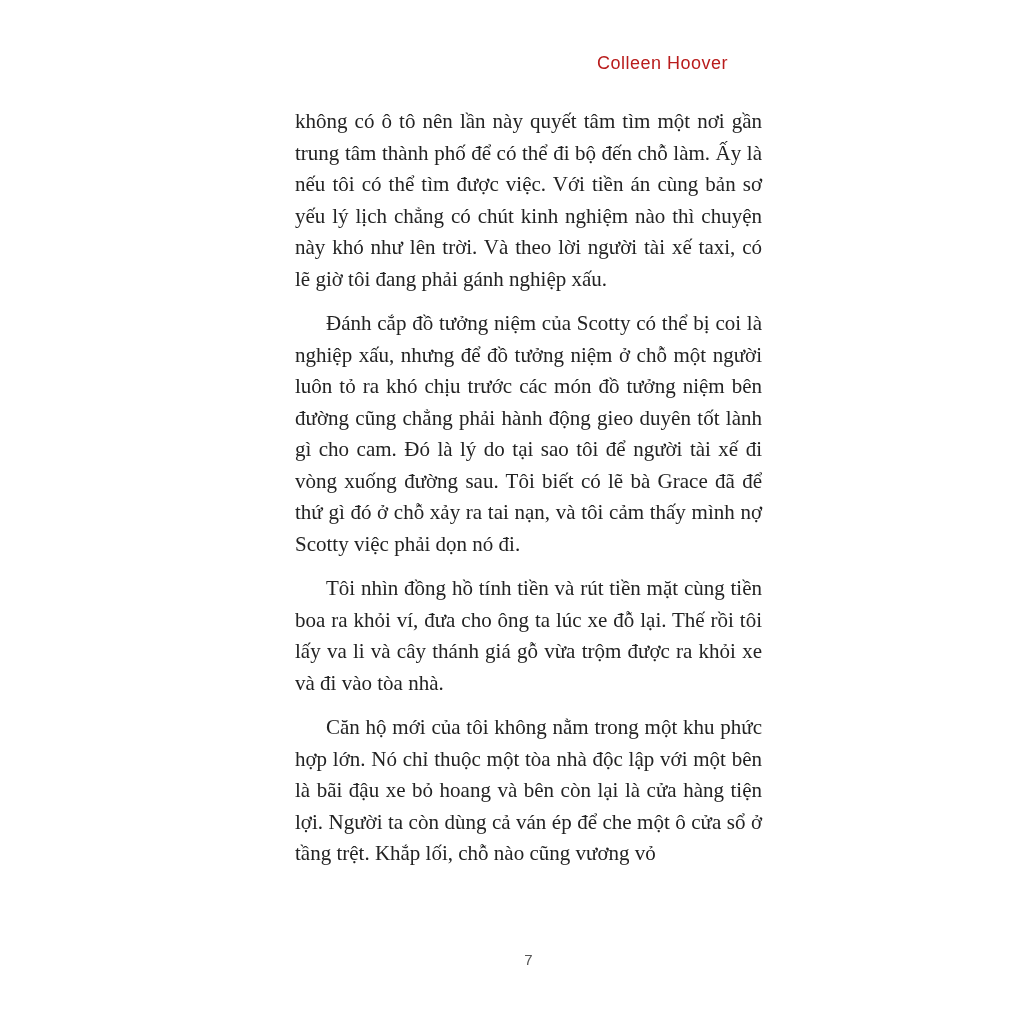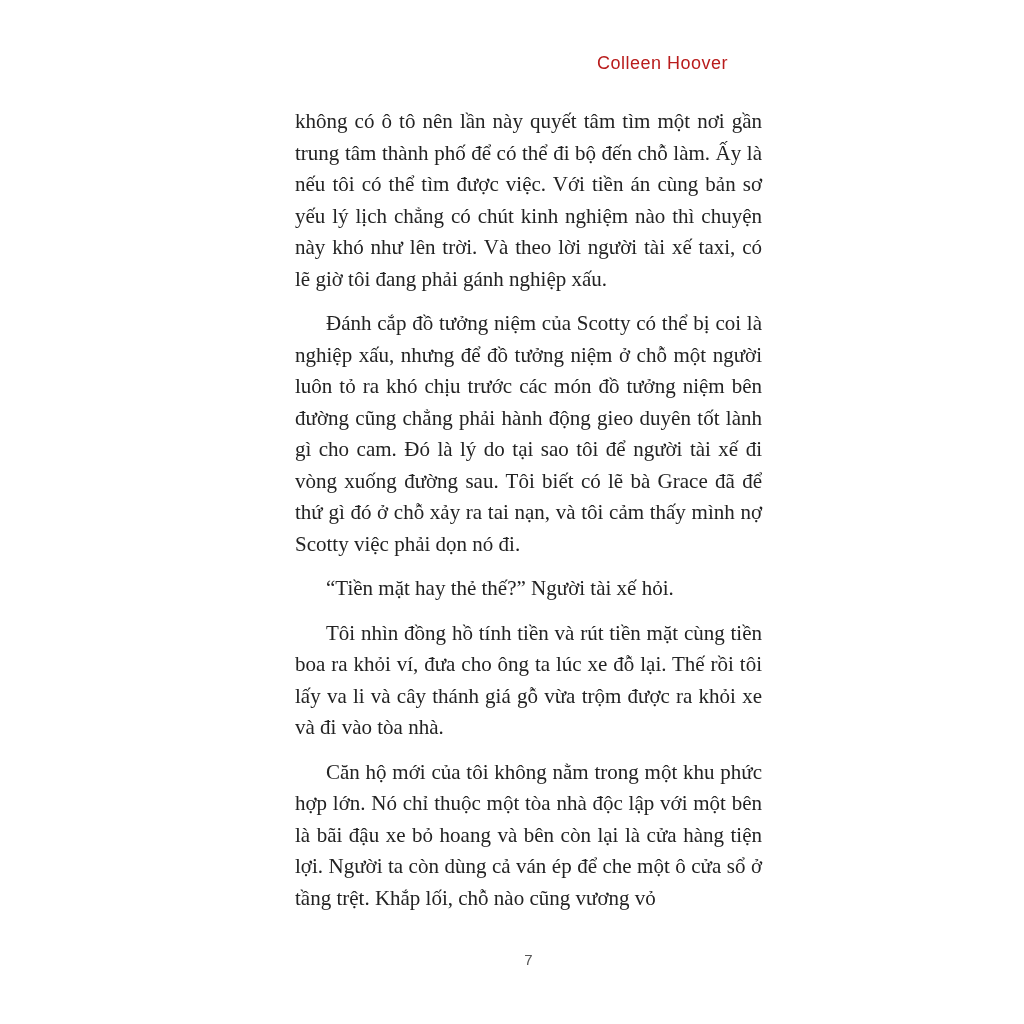--- a/index.html
+++ b/index.html
@@ -56,18 +56,17 @@
   }
 </style>
 </head>
 <body>
 
 <div class="running-header">Colleen Hoover</div>
 
 <div class="body-text">
     <p>không có ô tô nên lần này quyết tâm tìm một nơi gần trung tâm thành phố để có thể đi bộ đến chỗ làm. Ấy là nếu tôi có thể tìm được việc. Với tiền án cùng bản sơ yếu lý lịch chẳng có chút kinh nghiệm nào thì chuyện này khó như lên trời. Và theo lời người tài xế taxi, có lẽ giờ tôi đang phải gánh nghiệp xấu.</p>
     <p class="indent">Đánh cắp đồ tưởng niệm của Scotty có thể bị coi là nghiệp xấu, nhưng để đồ tưởng niệm ở chỗ một người luôn tỏ ra khó chịu trước các món đồ tưởng niệm bên đường cũng chẳng phải hành động gieo duyên tốt lành gì cho cam. Đó là lý do tại sao tôi để người tài xế đi vòng xuống đường sau. Tôi biết có lẽ bà Grace đã để thứ gì đó ở chỗ xảy ra tai nạn, và tôi cảm thấy mình nợ Scotty việc phải dọn nó đi.</p>
-    <p class="indent">“Tiền mặt hay thẻ thế?” Người tài xế hỏi.</p>
     <p class="indent">Tôi nhìn đồng hồ tính tiền và rút tiền mặt cùng tiền boa ra khỏi ví, đưa cho ông ta lúc xe đỗ lại. Thế rồi tôi lấy va li và cây thánh giá gỗ vừa trộm được ra khỏi xe và đi vào tòa nhà.</p>
     <p class="indent">Căn hộ mới của tôi không nằm trong một khu phức hợp lớn. Nó chỉ thuộc một tòa nhà độc lập với một bên là bãi đậu xe bỏ hoang và bên còn lại là cửa hàng tiện lợi. Người ta còn dùng cả ván ép để che một ô cửa sổ ở tầng trệt. Khắp lối, chỗ nào cũng vương vỏ</p>
   </div>
 
 <div class="page-footer">7</div>
 
 </body></html>

